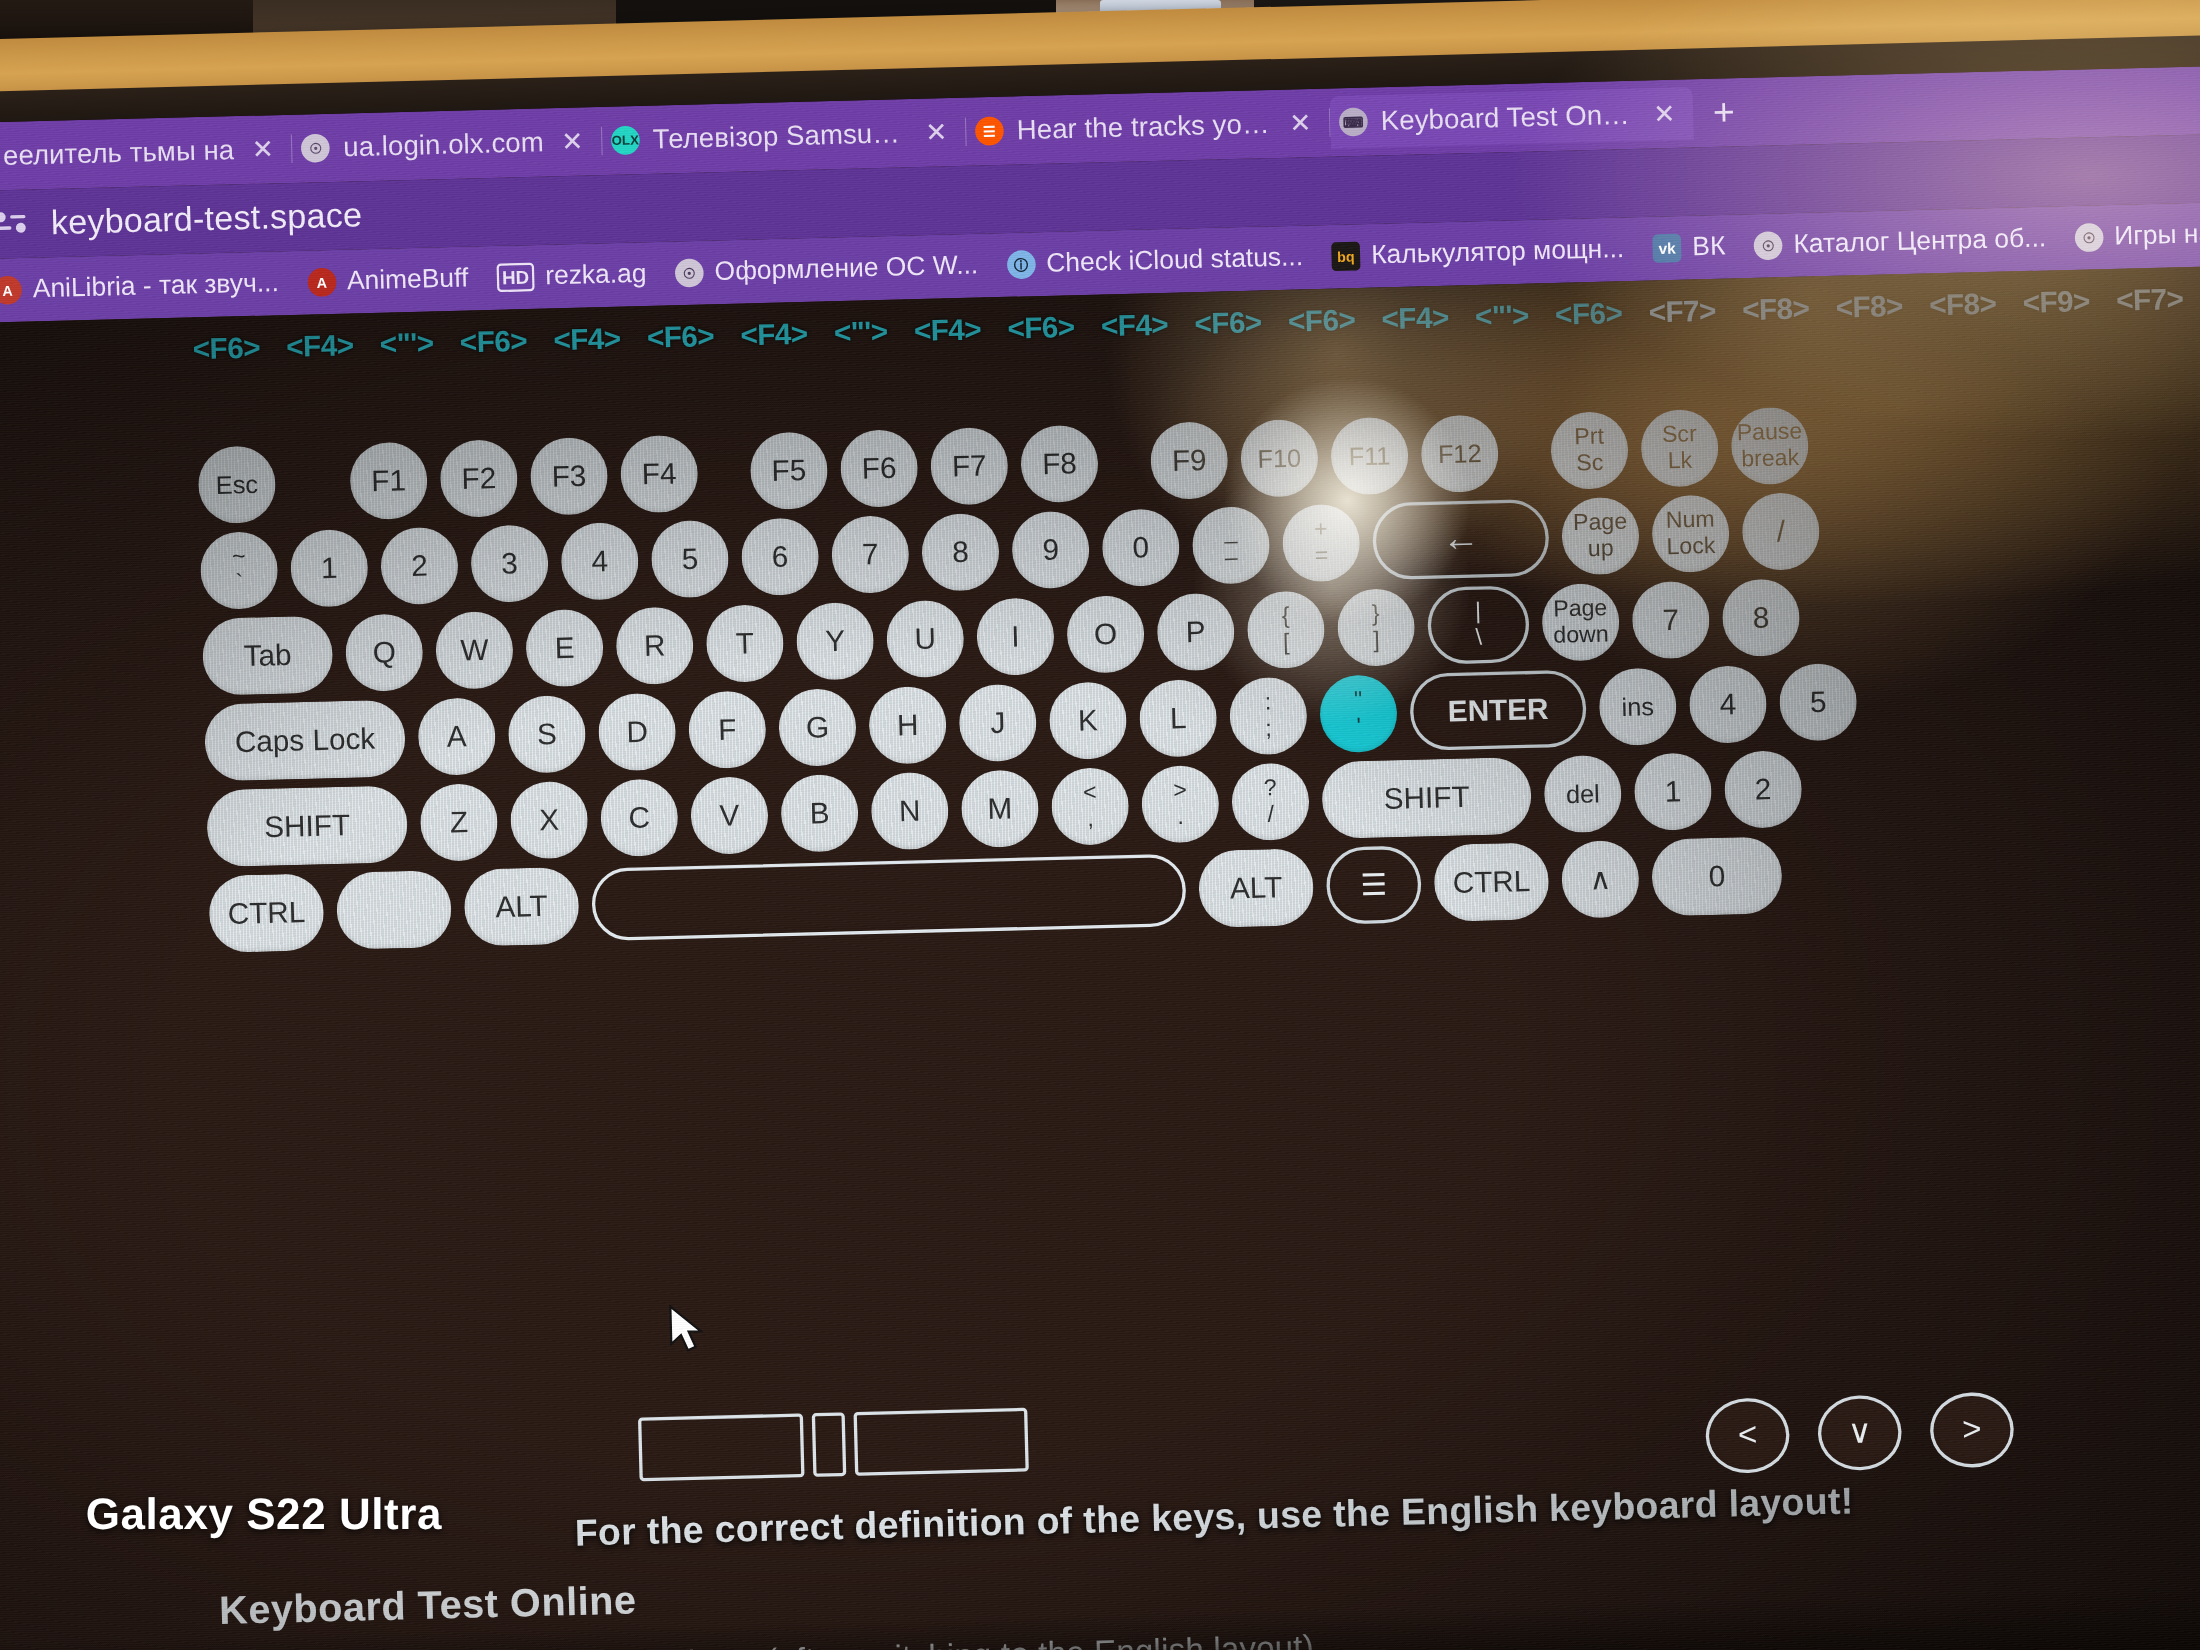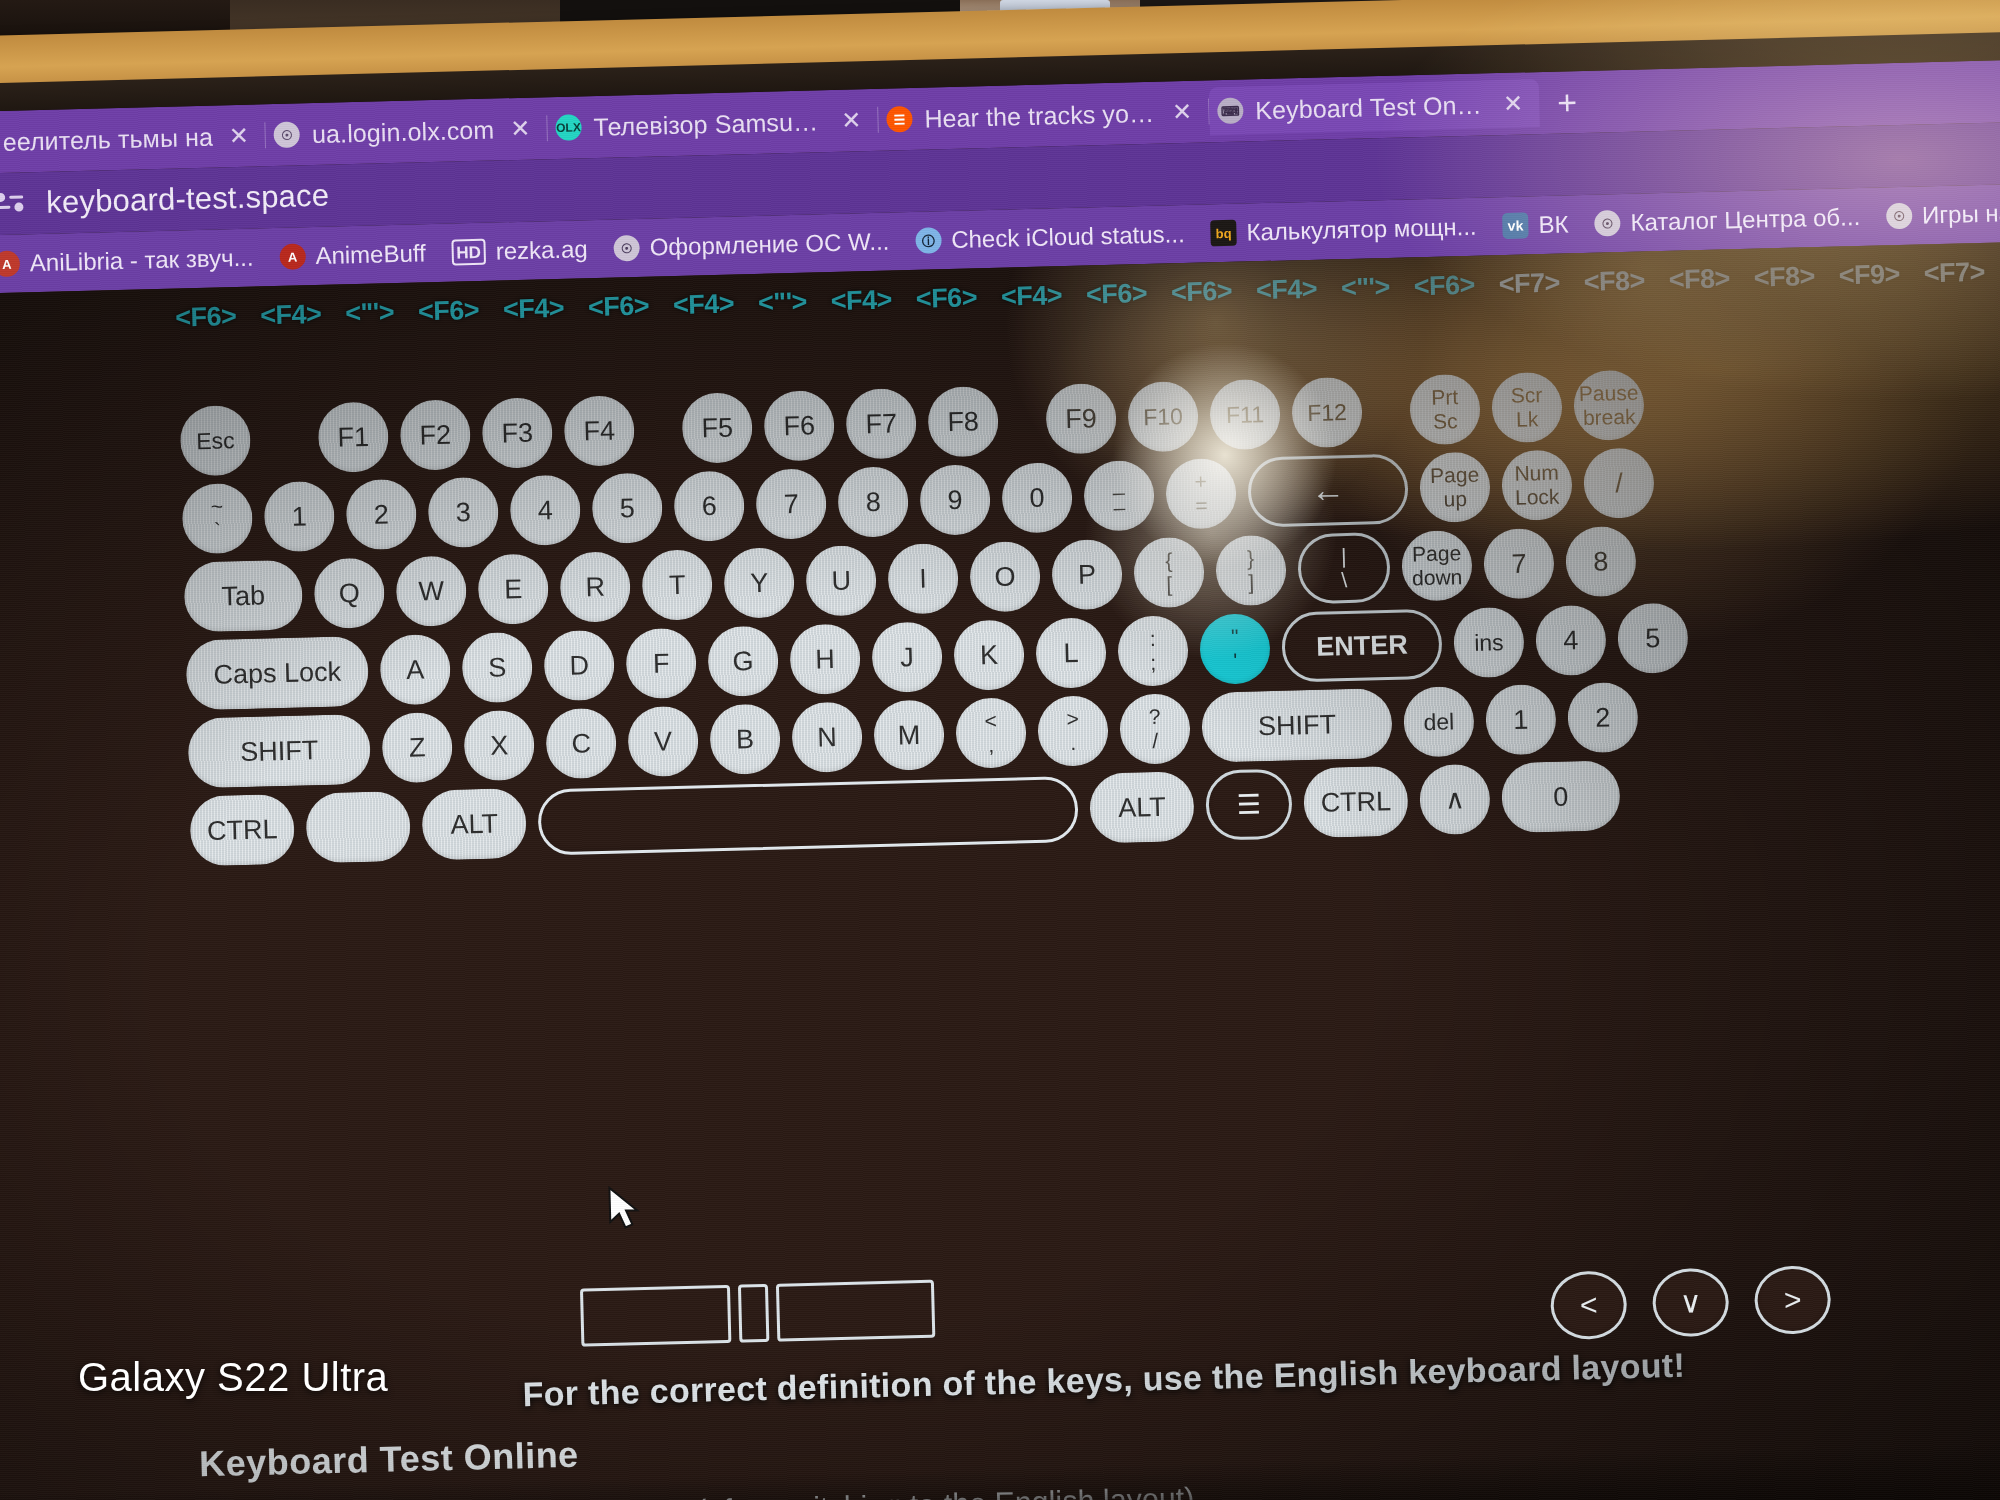--- a/index.html
+++ b/index.html
@@ -244,21 +244,21 @@
   
   .glare {
     position: absolute; inset: 0; pointer-events: none;
     background:
       radial-gradient(circle 160px at 1225px 455px, rgba(255,248,228,.85), rgba(255,240,200,0) 70%),
       radial-gradient(ellipse 700px 320px at 1900px 160px, rgba(255,205,130,.45), rgba(255,200,120,0) 75%);
     mix-blend-mode: screen;
   }
   .watermark {
     position: absolute; left: 78px; top: 1355px;
-    font-size: 40px; font-weight: normal; color: #ffffff;
+    font-size: 40px; font-weight: bold; color: #ffffff;
     text-shadow: 0 2px 6px rgba(0,0,0,.75);
     letter-spacing: .5px;
     z-index: 60;
   }
   .screen-glass {
     position: absolute; inset: 0; pointer-events: none;
     background: repeating-linear-gradient(0deg, rgba(255,255,255,.022) 0 1px, rgba(0,0,0,.03) 1px 2px);
   }
   .bottom-dark {
     position:absolute; left:0; right:0; bottom:0; height: 60px;

